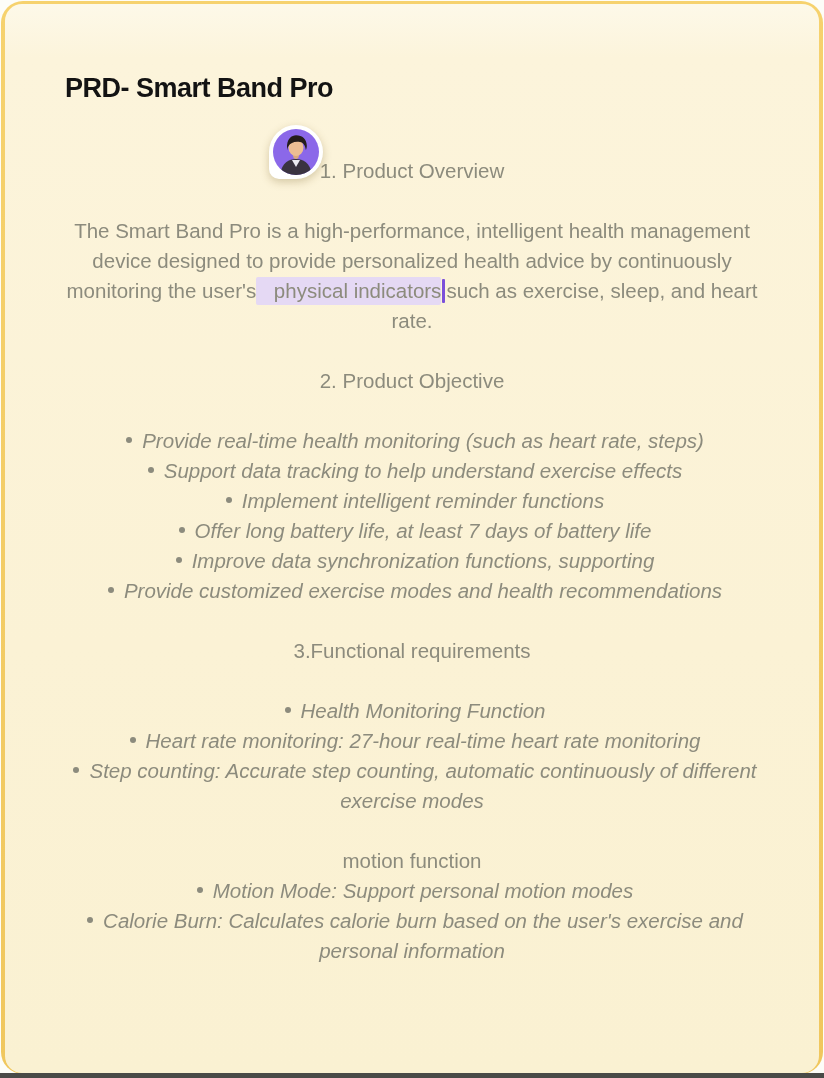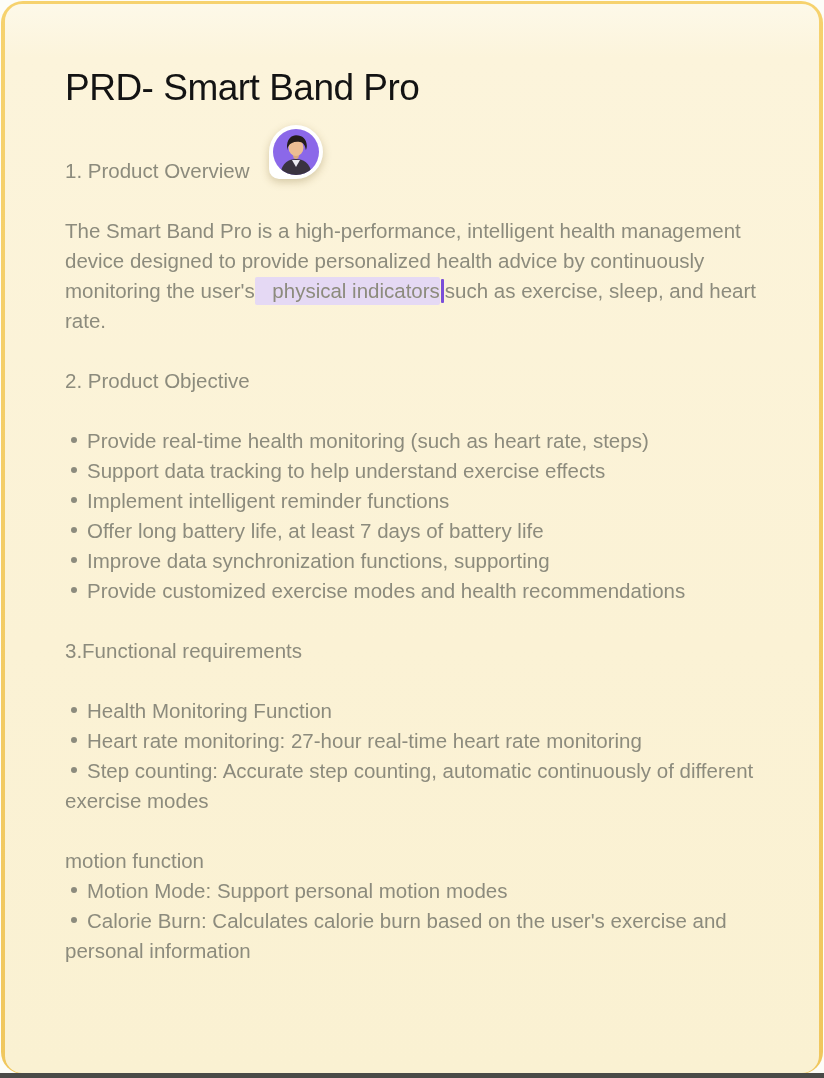--- a/index.html
+++ b/index.html
@@ -23,36 +23,36 @@
     border-radius:17px;
   }
   .doc {
     position:absolute; inset:0; box-sizing:border-box;
     padding:62px 60px 0 60px;
     color:var(--text,#8C8B7D);
     font-size:20.5px; line-height:30px; letter-spacing:0px;
   }
   .doc-title {
     margin:0 0 46px 0;
-    font-size:37px; line-height:44px; font-weight:400;
+    font-size:27px; line-height:44px; font-weight:700;
     color:var(--title,#131313); letter-spacing:-0.5px;
   }
-  .block { margin:0 0 30px 0; position:relative; }
+  .block { margin:0 0 30px 0; position:relative;text-align:center; }
   .block.tight { margin-bottom:0; }
   .para { max-width:704px; }
   .hl {
     background:var(--highlight,#E5D9F4);
     border-radius:2px; padding:2px 0 3px 12px;
   }
   .caret {
     display:inline-block; width:3px; height:24px;
     background:var(--caret,#7B4FD9); border-radius:1px;
     vertical-align:-5px; margin:0 1px;
   }
-  .bullet-item { max-width:704px; }
+  .bullet-item { max-width:704px;font-style:italic; }
   .bullet-item::before {
     content:""; display:inline-block; width:6px; height:6px;
     border-radius:50%; background:currentColor;
     margin:0 10px 3px 6px; vertical-align:2px;
   }
   .avatar-bubble {
     position:absolute; left:204px; top:-31px; width:54px; height:54px;
     background:#ffffff;
     border-radius:50% 50% 50% 10px;
     box-shadow:0 3px 8px rgba(110,85,25,0.28);

